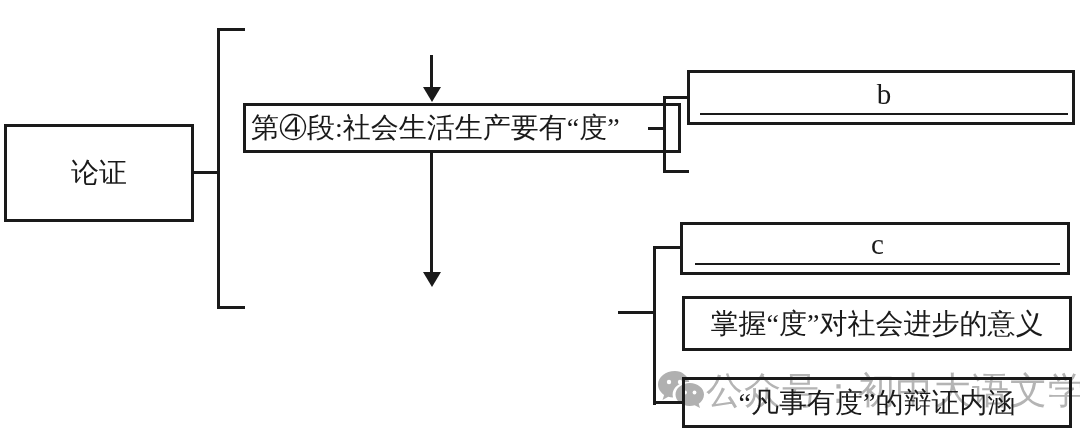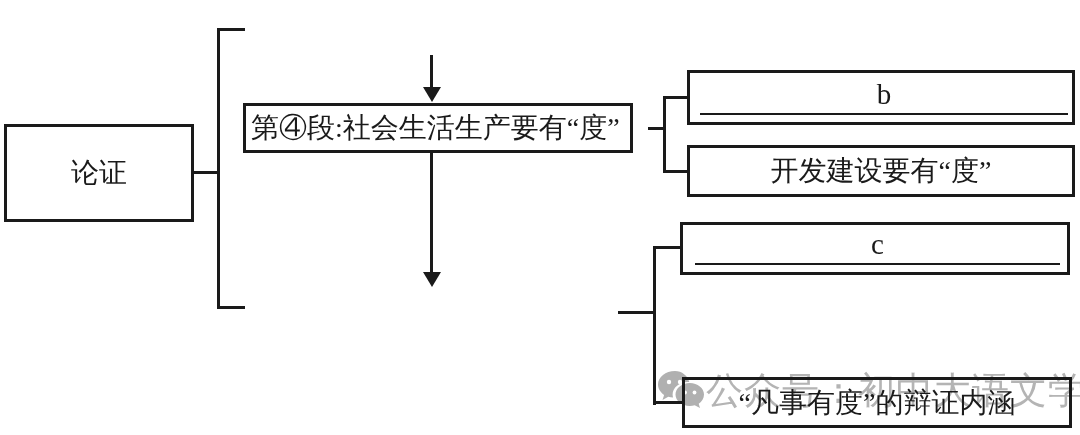--- a/index.html
+++ b/index.html
@@ -10,21 +10,21 @@
   .box{
     position:absolute;border:3px solid #1a1a1a;background:transparent;
     box-sizing:border-box;display:flex;align-items:center;z-index:2;
     font-size:28px;line-height:1.2;white-space:nowrap;
   }
   .box.center{justify-content:center;}
   .box.left-pad{padding-left:5px;}
   
   #root-box{left:4px;top:124px;width:190px;height:98px;flex-direction:row;justify-content:center;text-align:center;}
   #box-para3{left:243px;top:3px;width:374px;height:52px;}
-  #box-para4{left:243px;top:103px;width:390px;height:50px;}
+  #box-para4{left:243px;top:103px;width:438px;height:50px;}
   #box-para5{left:243px;top:287px;width:375px;height:54px;}
   #box-blank-b{left:687px;top:70px;width:388px;height:55px;}
   #box-kaifa{left:687px;top:145px;width:388px;height:52px;}
   #box-blank-c{left:680px;top:222px;width:390px;height:53px;}
   #box-zhangwo{left:682px;top:296px;width:390px;height:55px;}
   #box-fanshi{left:682px;top:377px;width:390px;height:51px;}
   
   .blank{position:absolute;border-bottom:2px solid #1a1a1a;text-align:center;
          font-size:29px;line-height:1.1;height:34px;}
   #blank-a{left:101px;bottom:3px;width:252px;}
@@ -85,30 +85,30 @@
     <span>第④段:社会生活生产要有“度”</span>
   </div>
 
 
   <div class="box" id="box-blank-b">
     <span class="blank" id="blank-b">
       <span>b</span>
     </span>
   </div>
 
-  <div class="box center" id="box-kaifa">
-    <span>开发建设要有“度”</span>
-  </div>
 
   <div class="box" id="box-blank-c">
     <span class="blank" id="blank-c">
       <span>c</span>
     </span>
   </div>
 
+  <div class="box center" id="box-zhangwo">
+    <span>掌握“度”对社会进步的意义</span>
+  </div>
 
   <div class="box center" id="box-fanshi">
     <span>“凡事有度”的辩证内涵</span>
   </div>
 
   <div class="hline" id="l-root-out"></div>
   <div class="vline" id="l-bracket1"></div>
   <div class="hline" id="l-to-para3"></div>
   <div class="hline" id="l-to-para5"></div>
 

